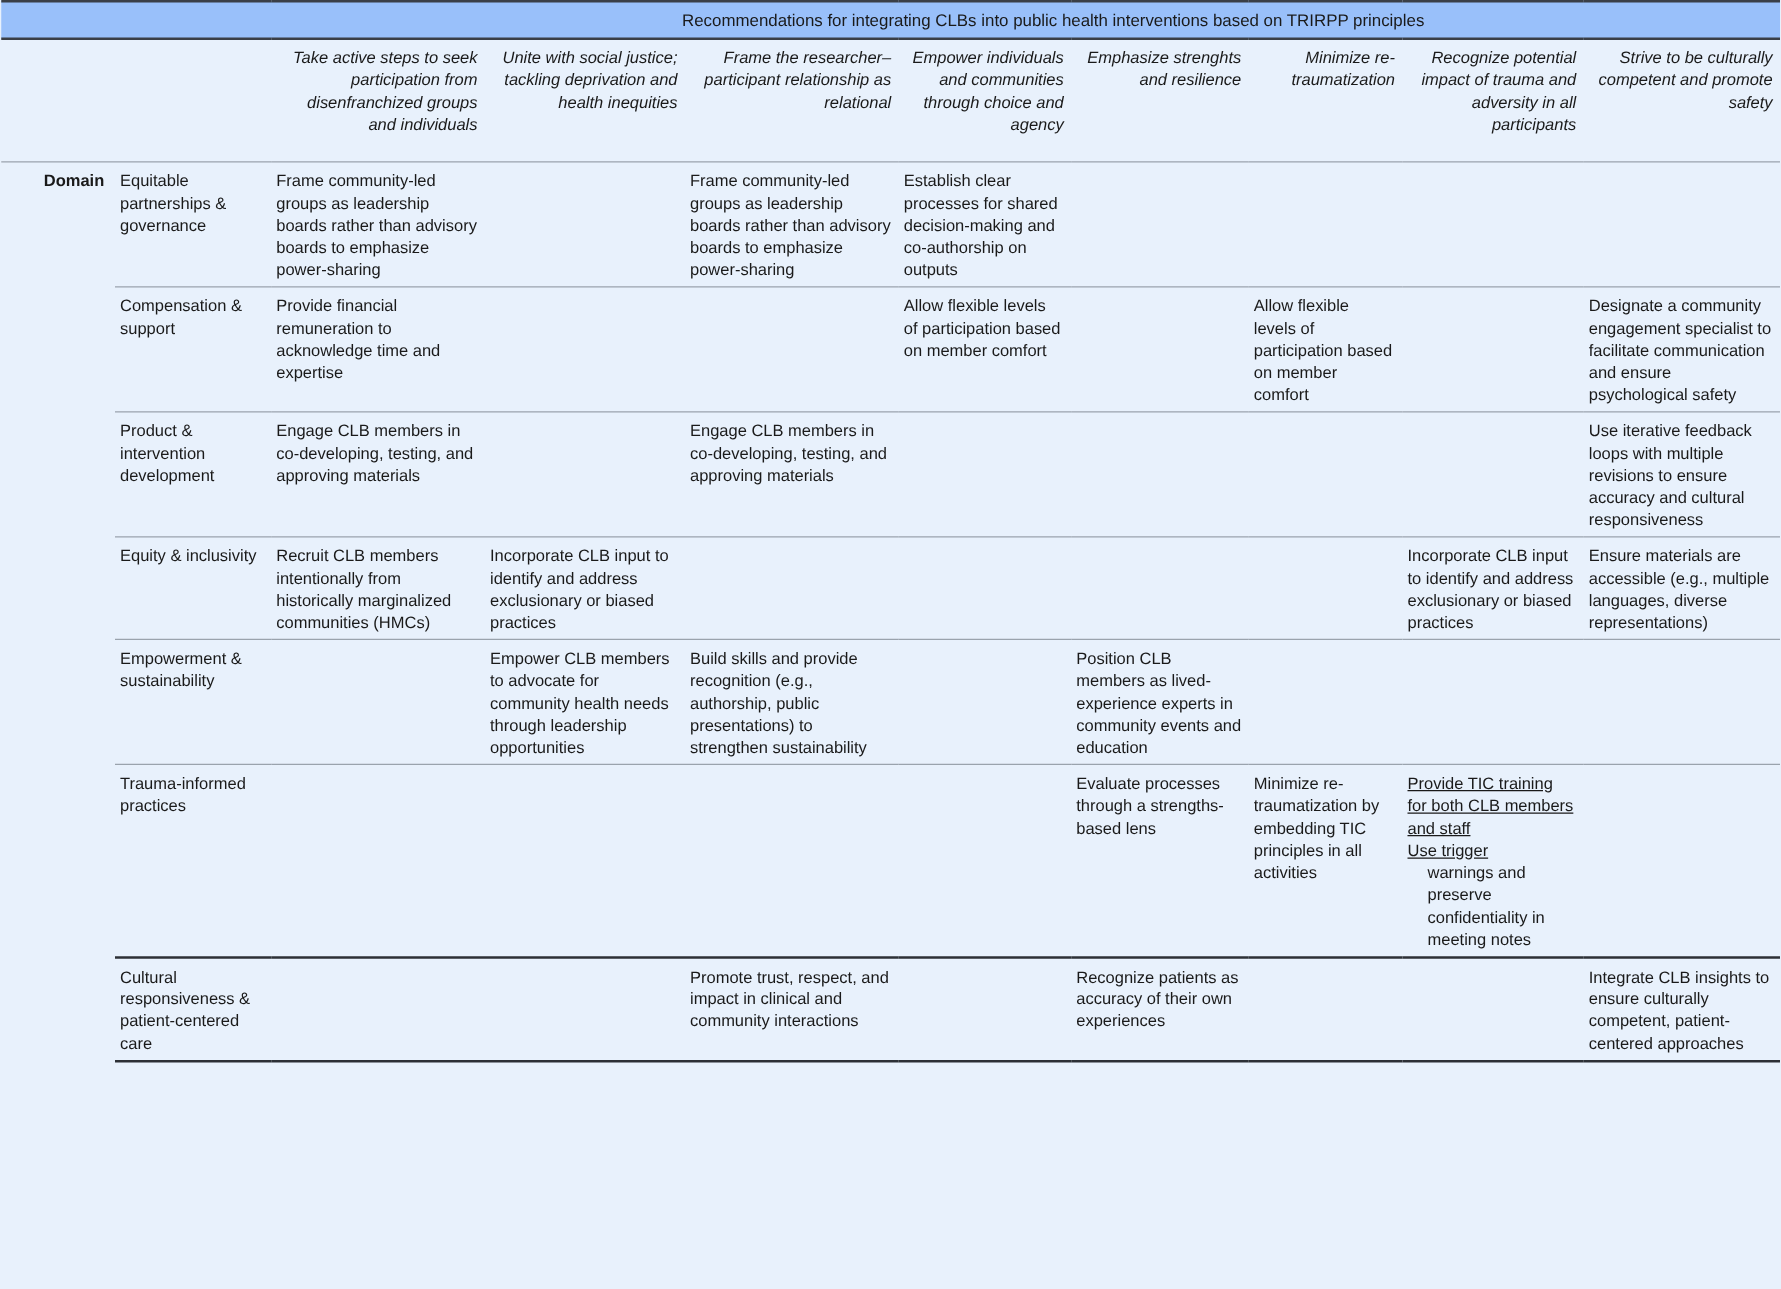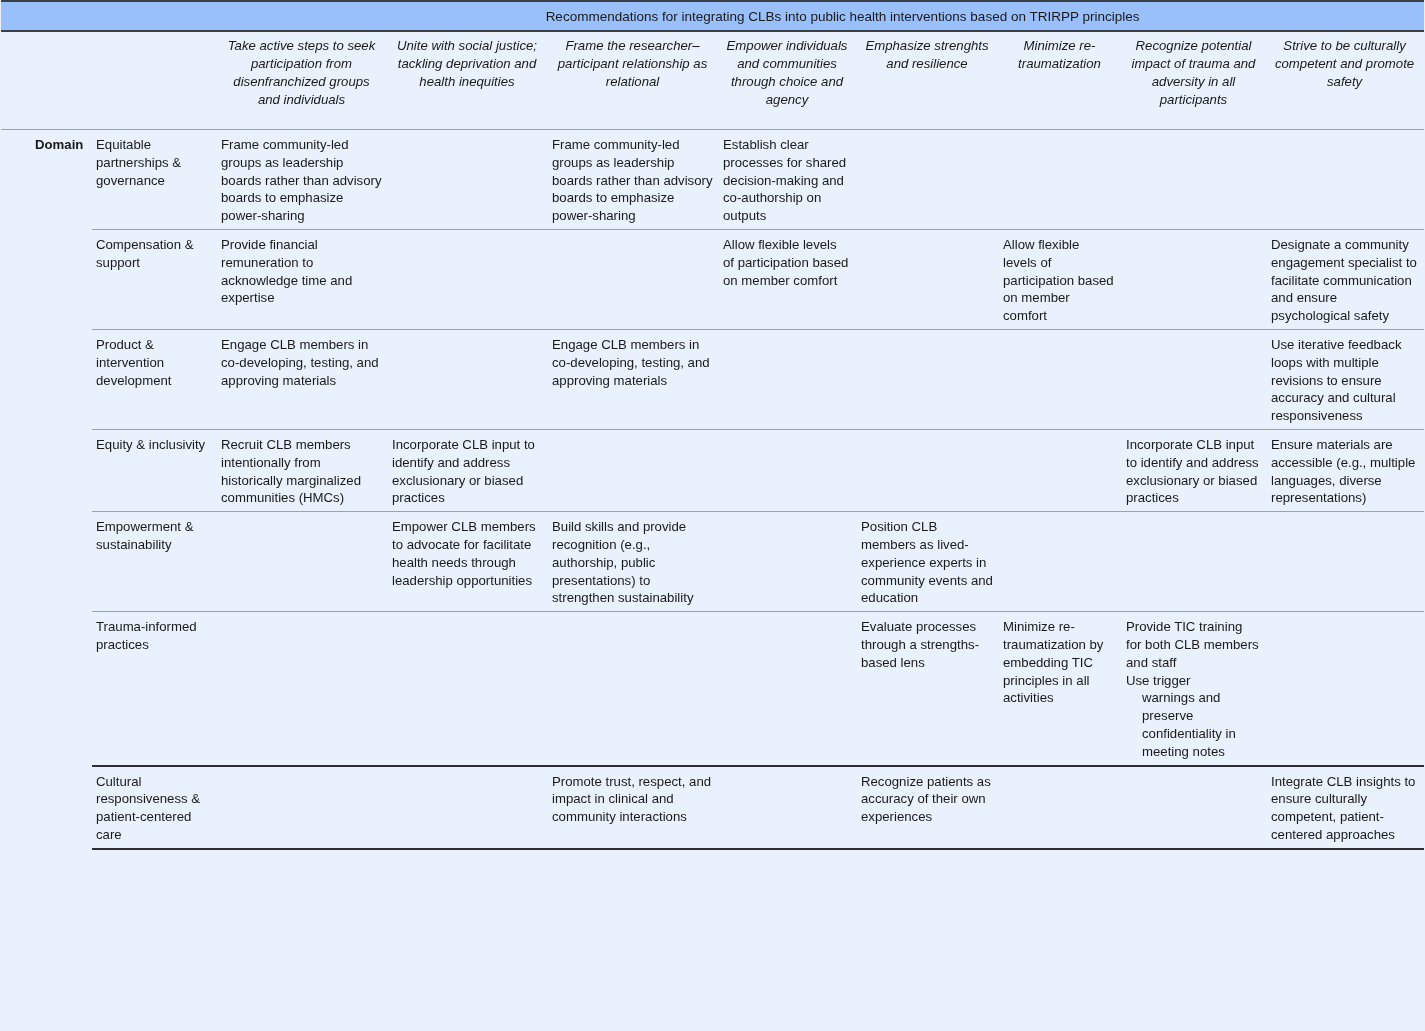--- a/index.html
+++ b/index.html
@@ -45,21 +45,21 @@
       font-size: 13.5px;
       text-align: center;
       height: 28px;
       padding: 0;
       padding-left: 260px;
       color: #1a1a1a;
     }
     tr.principles-row th {
       font-weight: normal;
       font-style: italic;
-      text-align: center;
+      text-align: right;
       vertical-align: top;
       padding: 5px 6px 5px 4px;
       line-height: 18px;
       height: 87px;
       border-bottom: 1px solid #9aa3ad;
       font-size: 13.2px;
     }
     td {
       vertical-align: top;
       padding: 6px 6px 4px 4px;
@@ -75,21 +75,21 @@
     }
     tr.body-row.first td.cell { border-top: none; }
     tr.body-row.heavy td.cell { border-top: 2px solid #2c3036; }
     tr.body-row.last td {
       border-bottom: 2px solid #2c3036;
     }
     .indent {
       display: block;
       padding-left: 16px;
     }
-    .line { display: block; }
+    .line { display: block; text-decoration: underline; }
   </style>
 </head>
 <body>
 
 <div class="wrap">
   <table>
     <colgroup>
       <col class="c0">
         <col class="c1">
         <col class="c2">
@@ -165,21 +165,21 @@
         <td class="cell"></td>
         <td class="cell"></td>
         <td class="cell"></td>
         <td class="cell">Incorporate CLB input to identify and address exclusionary or biased practices</td>
         <td class="cell">Ensure materials are accessible (e.g., multiple languages, diverse representations)</td>
       </tr>
 
       <tr class="body-row">
         <td class="cell">Empowerment &amp; sustainability</td>
         <td class="cell"></td>
-        <td class="cell">Empower CLB members to advocate for facilitate health needs through leadership opportunities</td>
+        <td class="cell">Empower CLB members to advocate for community health needs through leadership opportunities</td>
         <td class="cell">Build skills and provide recognition (e.g., authorship, public presentations) to strengthen sustainability</td>
         <td class="cell"></td>
         <td class="cell">Position CLB members as lived-experience experts in community events and education</td>
         <td class="cell"></td>
         <td class="cell"></td>
         <td class="cell"></td>
       </tr>
 
       <tr class="body-row">
         <td class="cell">Trauma-informed practices</td>

